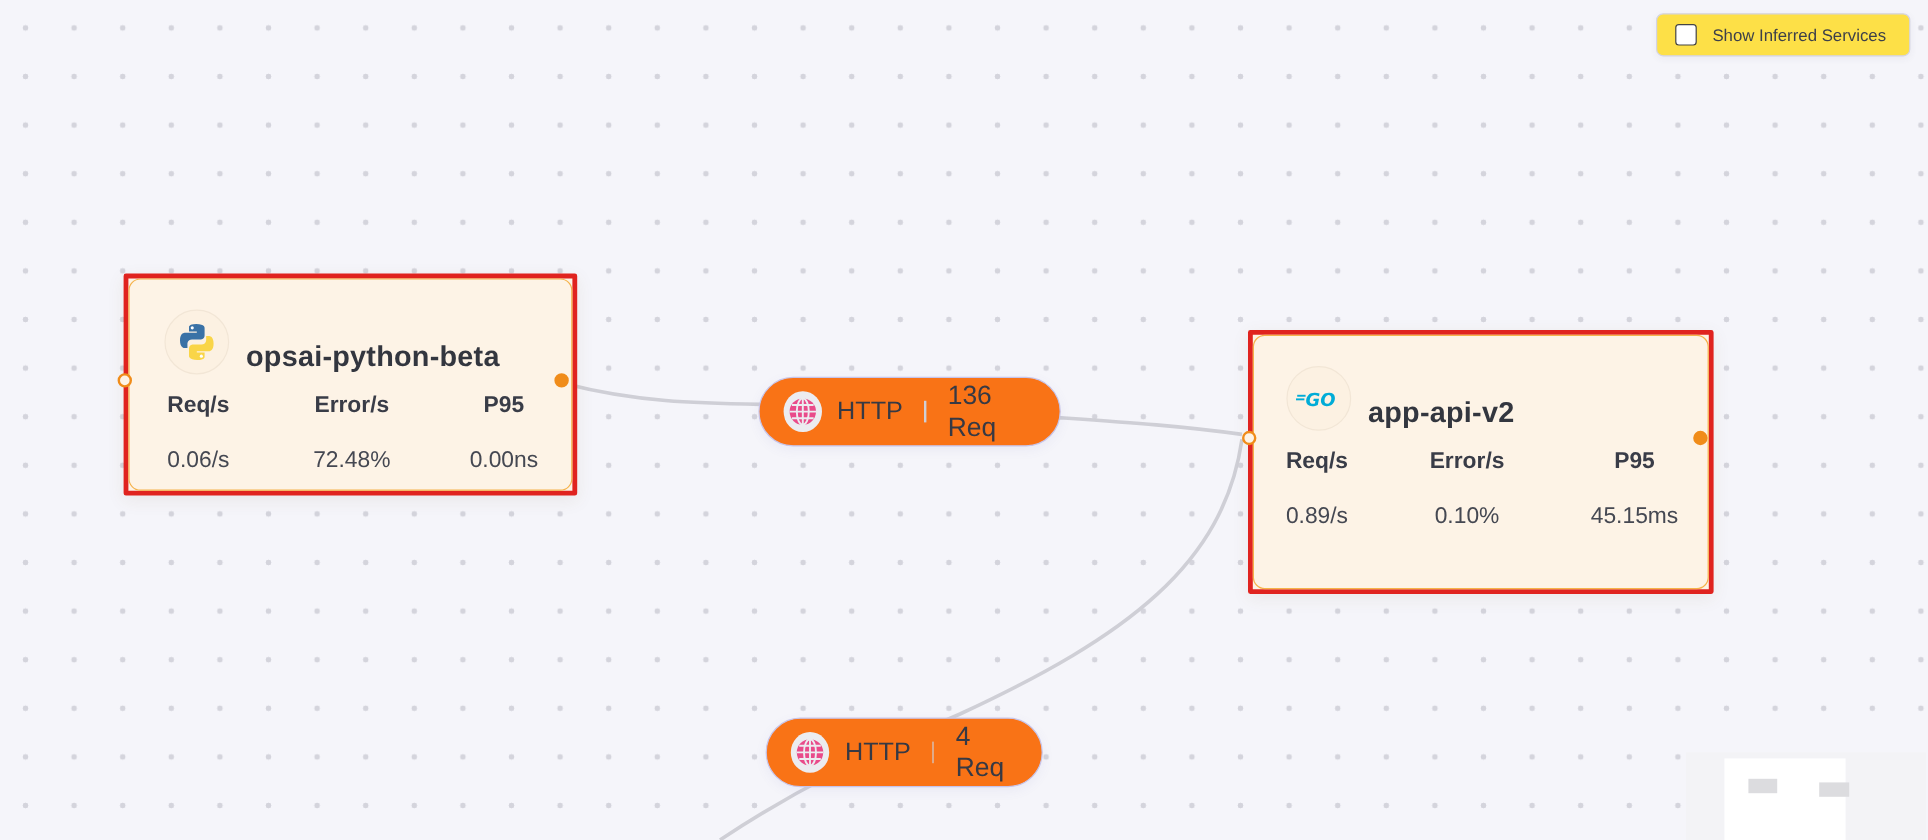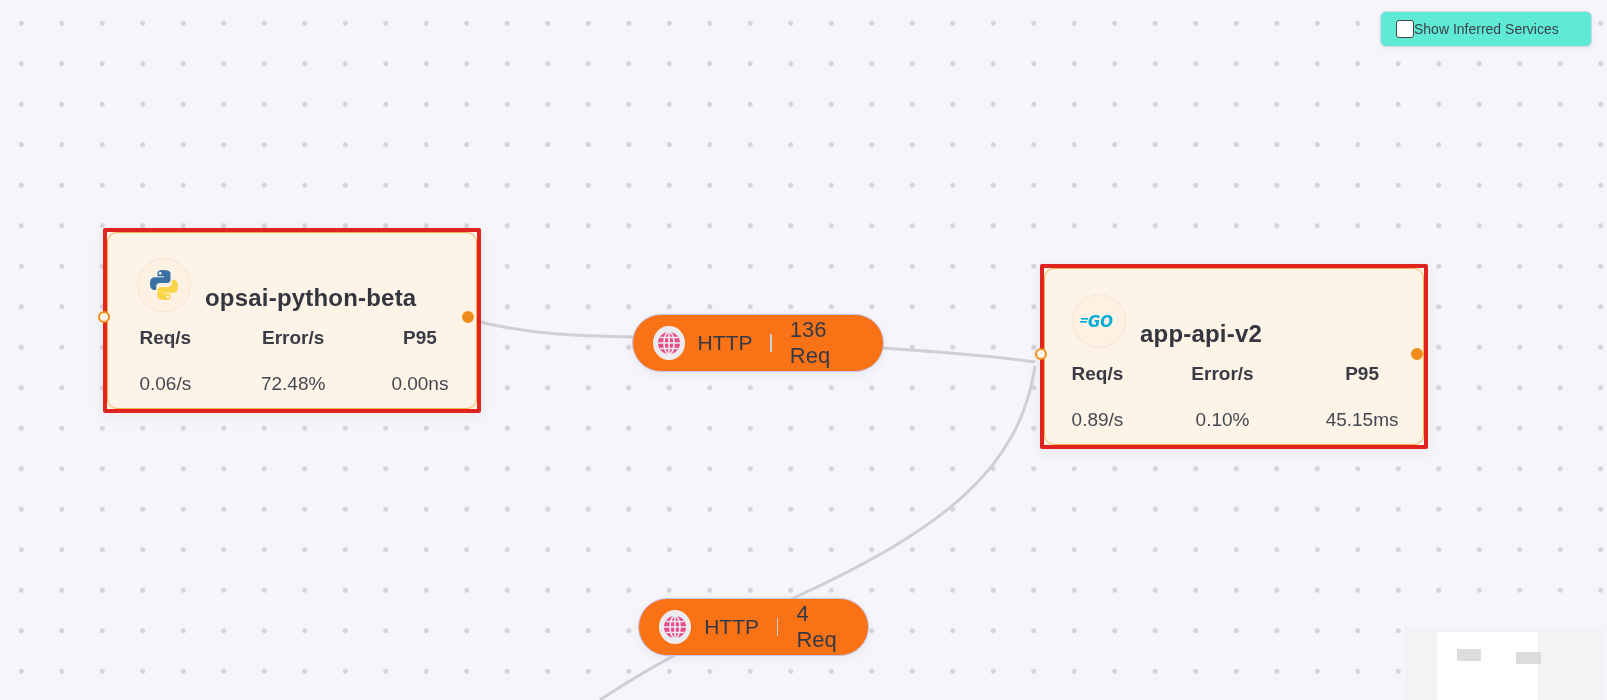--- a/index.html
+++ b/index.html
@@ -12,22 +12,22 @@
       background-size: 40.5px 40.5px;
       background-position: 1px 3px;
       color: #2f3340;
     }
     .edges { position: absolute; left: 0; top: 0; width: 1607px; height: 700px; pointer-events: none; }
     .edges path { fill: none; stroke: #cfcfd6; stroke-width: 3; }
 
     
     .inferred-toggle {
       position: absolute; left: 1380px; top: 11px; width: 212px; height: 36px;
-      background: #5eead4; border: 1px solid #d4d4e4; border-radius: 6px;
-      display: flex; align-items: center; padding-left: 15px; 
+      background: #fde047; border: 1px solid #d4d4e4; border-radius: 6px;
+      display: flex; align-items: center; padding-left: 15px; gap: 13px;
       box-shadow: 0 2px 6px rgba(60,60,100,0.06);
       cursor: pointer;
     }
     .checkbox {
       width: 18px; height: 18px; border: 1.5px solid #444; border-radius: 3px; background: #fff;
     }
     .toggle-label { font-size: 14px; color: #3d404a; }
 
     
     .node {
@@ -126,21 +126,21 @@
     </div>
     <div class="metric" style="width:110px; margin-left:6px;">
       <span class="metric-label">P95</span>
       <span class="metric-value">0.00ns</span>
     </div>
   </div>
   <div class="handle" style="left:-9px; top:79px;"></div>
   <div class="handle filled" style="left:355px; top:79px;"></div>
 </div>
 
-<div class="node" style="left:1040px; top:264px; width:388px; height:185px;">
+<div class="node" style="left:1040px; top:275px; width:388px; height:220px;">
   <div class="node-inner"></div>
   <div class="node-header" style="left:28px; top:26px;">
     <div class="lang-icon">
       <svg width="38" height="20" viewBox="0 0 38 20">
         <rect x="1" y="7" width="7" height="1.6" fill="#00acd7"></rect>
         <rect x="0" y="10" width="7" height="1.6" fill="#00acd7"></rect>
         <text x="8" y="16" font-family="DejaVu Sans, sans-serif" font-size="15" font-weight="bold" font-style="italic" fill="#00acd7">GO</text>
       </svg>
     </div>
     <span class="node-title">app-api-v2</span>

